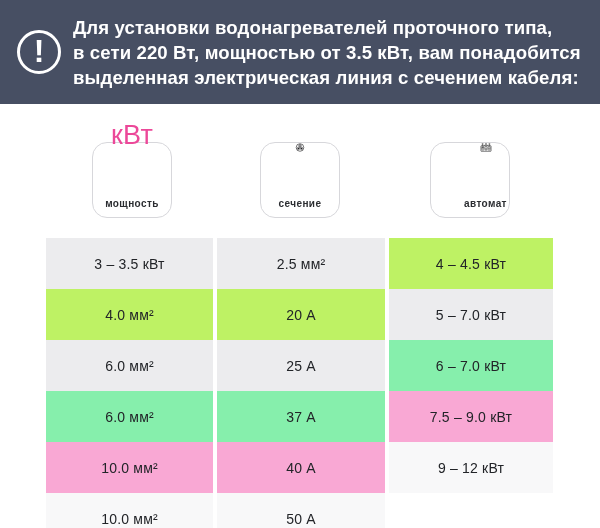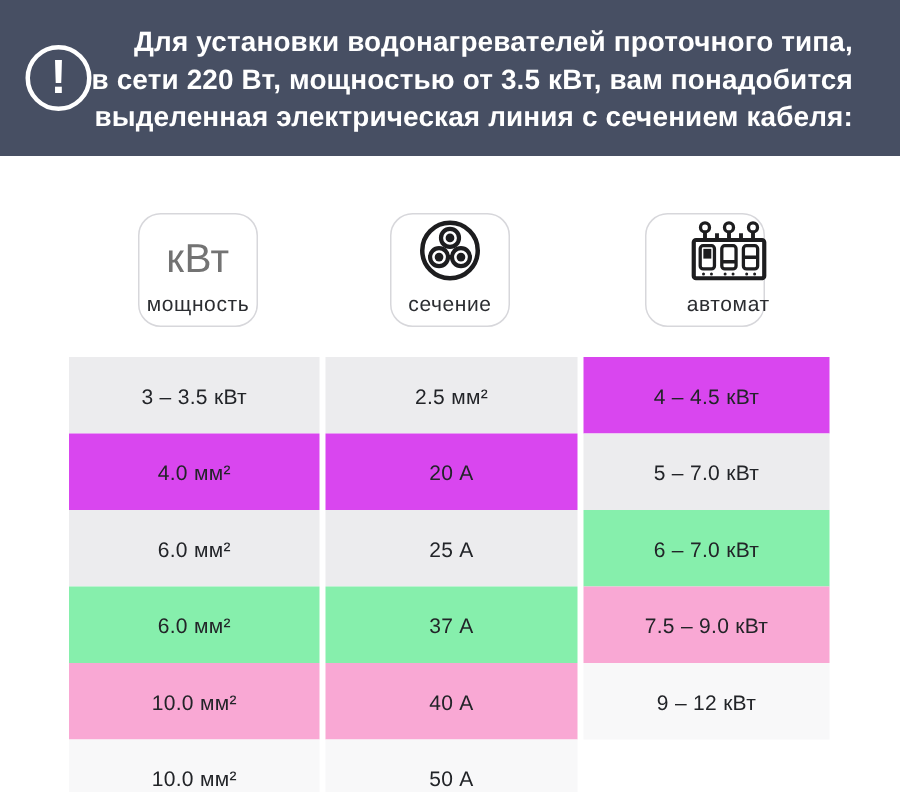--- a/index.html
+++ b/index.html
@@ -18,58 +18,57 @@
     box-sizing:border-box;padding-left:17px;
   }
   .warn-circle{
     flex:0 0 auto;width:44px;height:44px;border-radius:50%;
     border:3.5px solid #ffffff;
     display:flex;align-items:center;justify-content:center;
     color:#ffffff;font-weight:700;font-size:32px;line-height:1;
     padding-bottom:2px;box-sizing:border-box;
   }
   .banner-text{
-    color:#ffffff;font-weight:700;
+    margin-left:12px;color:#ffffff;font-weight:700;
     font-size:18.6px;line-height:25px;letter-spacing:0.1px;
     white-space:nowrap;
-    text-align:right;
   }
 
   
   .card{
     position:absolute;top:142px;width:80px;height:76px;
     background:#ffffff;border:1px solid #d7d7db;border-radius:15px;
     box-sizing:border-box;
     display:flex;flex-direction:column;align-items:center;justify-content:flex-end;
     padding-bottom:8px;
   }
   .card.c1{left:92px;}
   .card.c2{left:260px;}
   .card.c3{left:430px;padding-left:31px;}
   .card-symbol{
-    font-size:27px;color:#737373;font-weight:400;line-height:1;
+    font-size:27px;color:#ec4899;font-weight:400;line-height:1;
     margin-bottom:9px;letter-spacing:0.3px;
   }
   .card-label{
-    font-size:14px;color:#2b2d31;font-weight:400;letter-spacing:0.4px;line-height:1;
+    font-size:10px;color:#2b2d31;font-weight:700;letter-spacing:0.4px;line-height:1;margin-top:41px;
   }
   .card svg{display:block;margin-bottom:6px;}
 
   
   .spec-table{
     position:absolute;left:46px;top:238px;width:507px;
     display:grid;grid-template-columns:167px 168px 164px;
     column-gap:4px;row-gap:0;
   }
   .cell{
     height:51px;display:flex;align-items:center;justify-content:center;
     font-size:14px;color:#222428;letter-spacing:0.2px;
   }
   
-  .r1{background:#ECECEE;} .r2{background:#d946ef;}
+  .r1{background:#ECECEE;} .r2{background:#bef264;}
   .r3{background:#ECECEE;} .r4{background:#86efac;}
   .r5{background:#f9a8d4;} .r6{background:#F8F8F9;}
 </style>
 </head>
 <body>
 
 <div class="banner">
   <div class="warn-circle">
     <span>!</span>
   </div>

